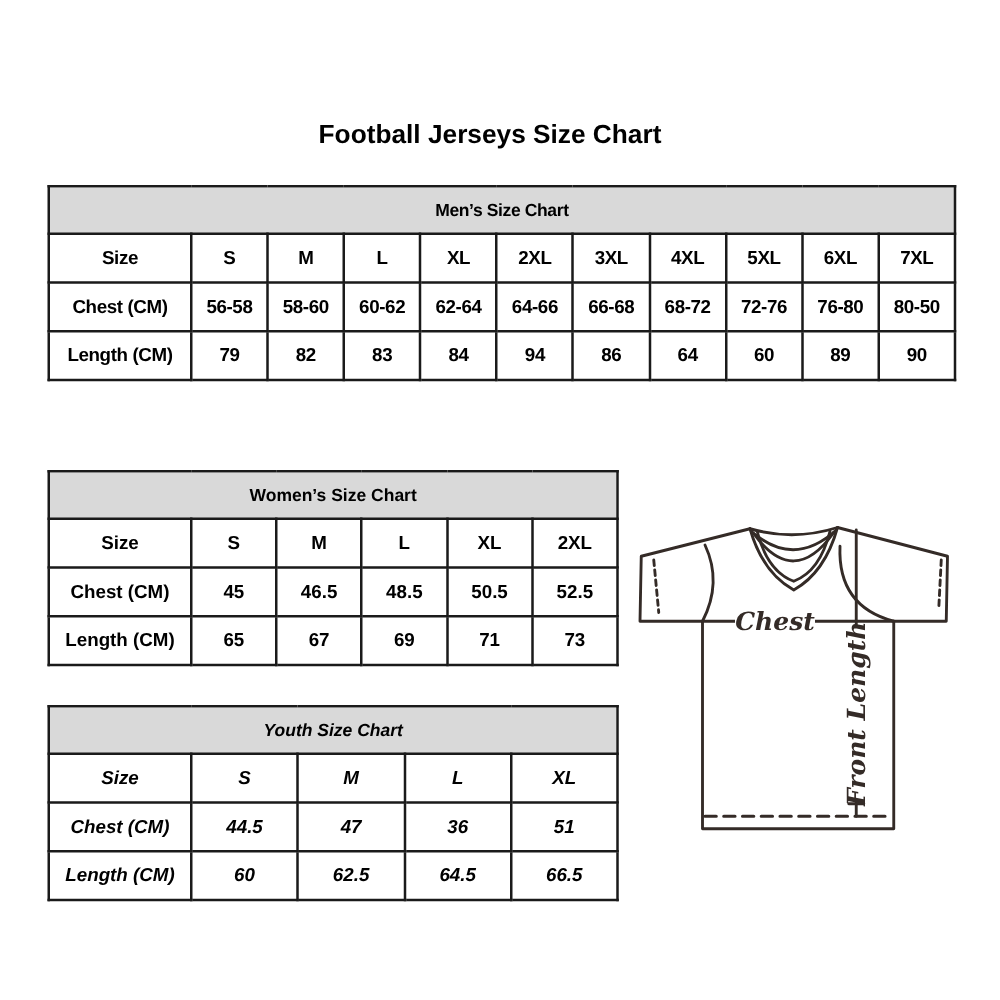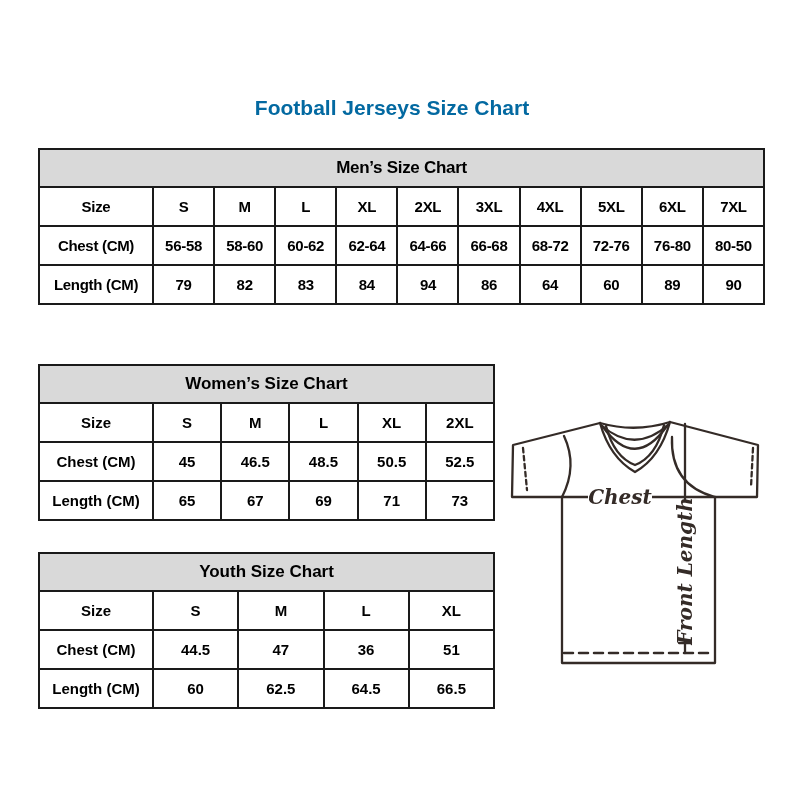--- a/index.html
+++ b/index.html
@@ -3,38 +3,38 @@
 <meta charset="utf-8">
 <style>
   html,body{margin:0;padding:0;}
   body{
     width:800px;height:800px;position:relative;overflow:hidden;
     background:#ffffff;
     font-family:"Liberation Sans", sans-serif;
   }
   .title{
     position:absolute;top:96px;left:0;width:784px;margin:0;
-    text-align:center;font-size:21px;font-weight:700;color:#0369a1;
+    text-align:center;font-size:21px;font-weight:700;color:#000000;
   }
   table.chart{
     position:absolute;border-collapse:collapse;table-layout:fixed;background:#fff;
   }
   table.chart th,table.chart td{
     border:2px solid #1a1a1a;
     text-align:center;vertical-align:middle;
     font-weight:700;font-size:15px;color:#000;
     padding:0;height:37px;overflow:hidden;white-space:nowrap;
   }
   table.chart th.ttl{
-    background:#d9d9d9;font-size:17px;height:36px;
+    background:#d9d9d9;font-size:14px;height:36px;
   }
   #t-mens{left:38px;top:148px;width:725px;}
   #t-mens th,#t-mens td{letter-spacing:-0.3px;}
-  #t-womens{left:38px;top:364px;width:455px;}
-  #t-youth{left:38px;top:552px;width:455px;}
+  #t-womens{left:38px;top:376px;width:455px;}
+  #t-youth{left:38px;top:564px;width:455px;font-style:italic;}
   col.label{width:114px;}
   #t-mens col.vcol{width:61.1px;}
   #t-womens col.vcol{width:68.2px;}
   #t-youth col.vcol{width:85.25px;}
   .jersey{position:absolute;left:500px;top:413px;}
   .jersey .ln{fill:none;stroke:#342b27;stroke-width:2.3;stroke-linejoin:round;stroke-linecap:round;}
   .jersey .dash{stroke-dasharray:4.5,3.5;}
   .jersey .hemdash{stroke-dasharray:9,6;stroke-width:2.5;}
   .jersey .mask{fill:#ffffff;stroke:none;}
   .jersey text{

